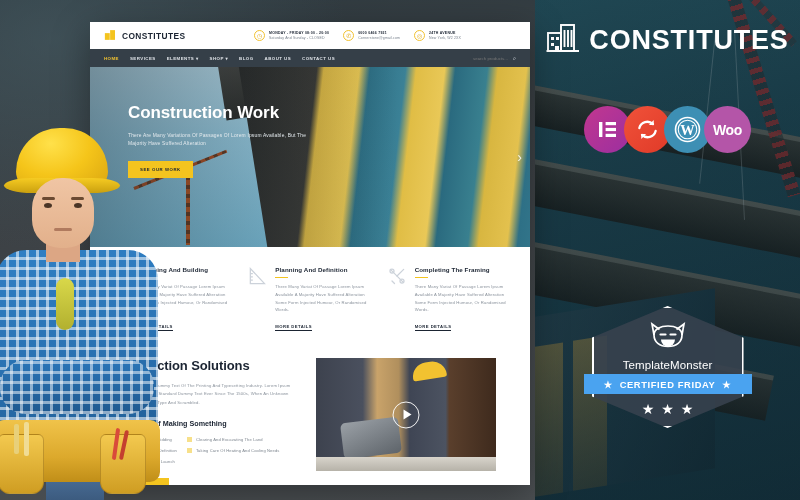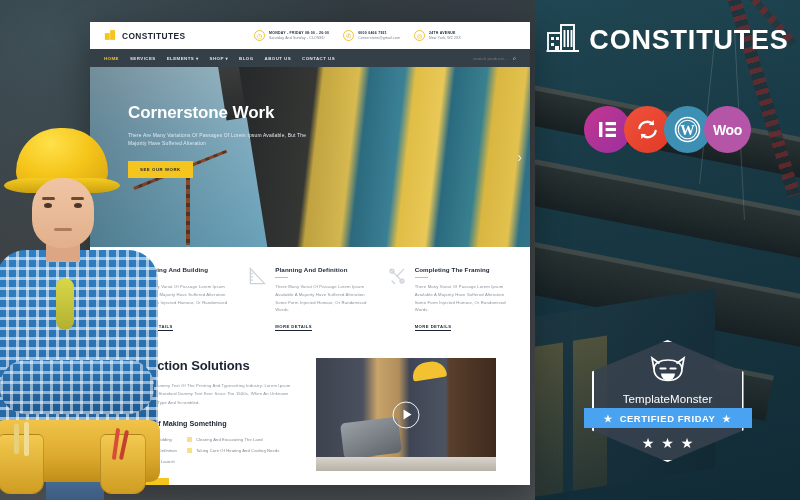--- a/index.html
+++ b/index.html
@@ -105,21 +105,21 @@
   }
   .badge-circle:first-child { margin-left: 0; }
   .badge-elementor { background: linear-gradient(135deg, #c2378f, #9b2fa0); }
   .badge-update    { background: linear-gradient(135deg, #f0523a, #e03a28); }
   .badge-wordpress { background: #3d8fb4; }
   .badge-woo       { background: #b455a8; }
   .badge-woo span  { font-size: 14px; font-weight: bold; letter-spacing: -0.3px; }
 
   .tm-badge {
     position: absolute; left: 50%; transform: translateX(-50%);
-    top: 340px; width: 152px; height: 122px;
+    top: 306px; width: 152px; height: 122px;
   }
   .tm-hex {
     position: absolute; inset: 0;
     background: rgba(56,66,78,0.88);
     border: 2px solid #ffffff;
     clip-path: polygon(50% 0%, 100% 26%, 100% 74%, 50% 100%, 0% 74%, 0% 26%);
     display: flex; flex-direction: column; align-items: center;
   }
   .tm-monster { margin-top: 13px; }
   .tm-name { color: #fff; font-size: 11.5px; margin-top: 4px; letter-spacing: 0.1px; }
@@ -546,21 +546,21 @@
 
     <div class="hero">
       <div class="hero-roof"></div>
       <div class="hero-bldg"></div>
       <div class="hero-crane">
         <div class="hero-crane-arm"></div>
         <div class="hero-crane-mast"></div>
       </div>
       <div class="hero-overlay"></div>
       <div class="hero-inner">
-        <div class="hero-title">Cornerstone Work</div>
+        <div class="hero-title">Construction Work</div>
         <div class="hero-sub">There Are Many Variations Of Passages Of Lorem Ipsum Available, But The Majority Have Suffered Alteration</div>
         <span class="hero-btn">SEE OUR WORK</span>
       </div>
       <span class="hero-arrow left">‹</span>
       <span class="hero-arrow right">›</span>
     </div>
 
     <div class="services">
       <div class="svc">
         <span class="svc-icon">

